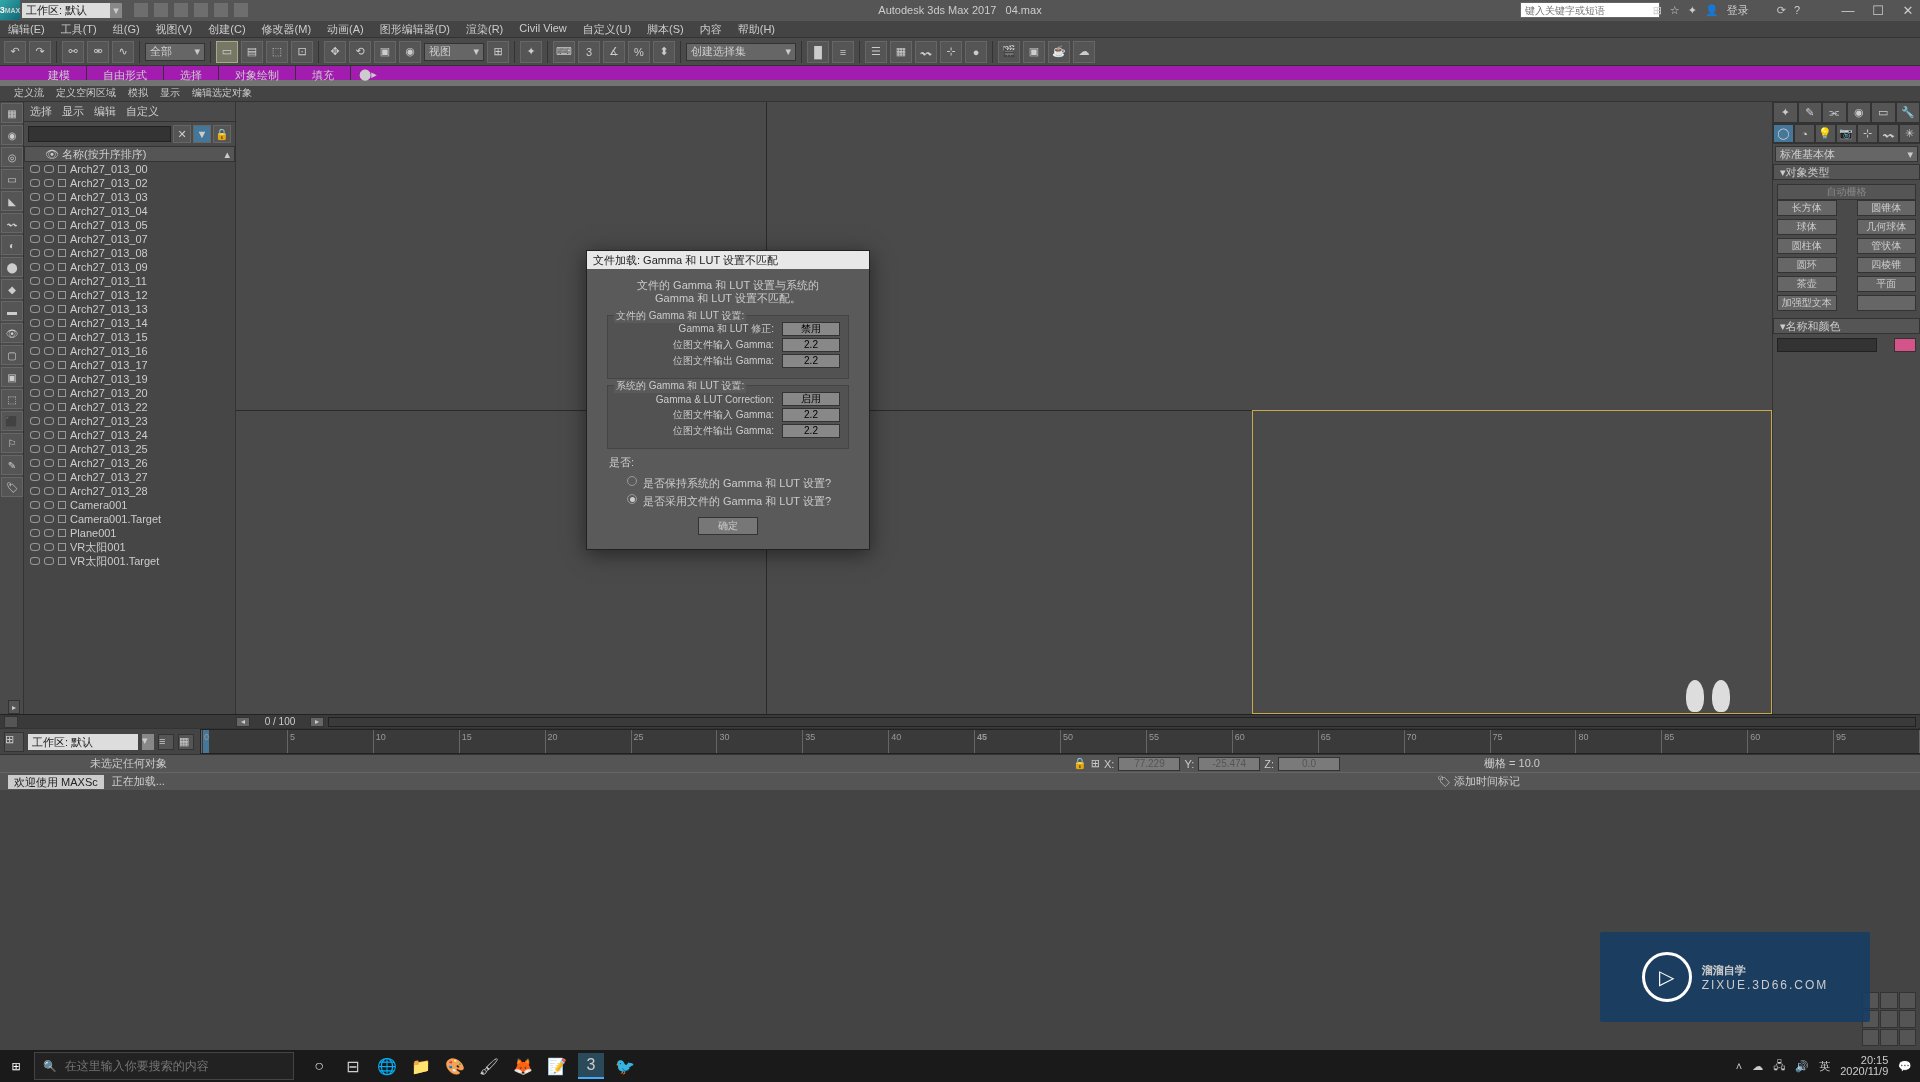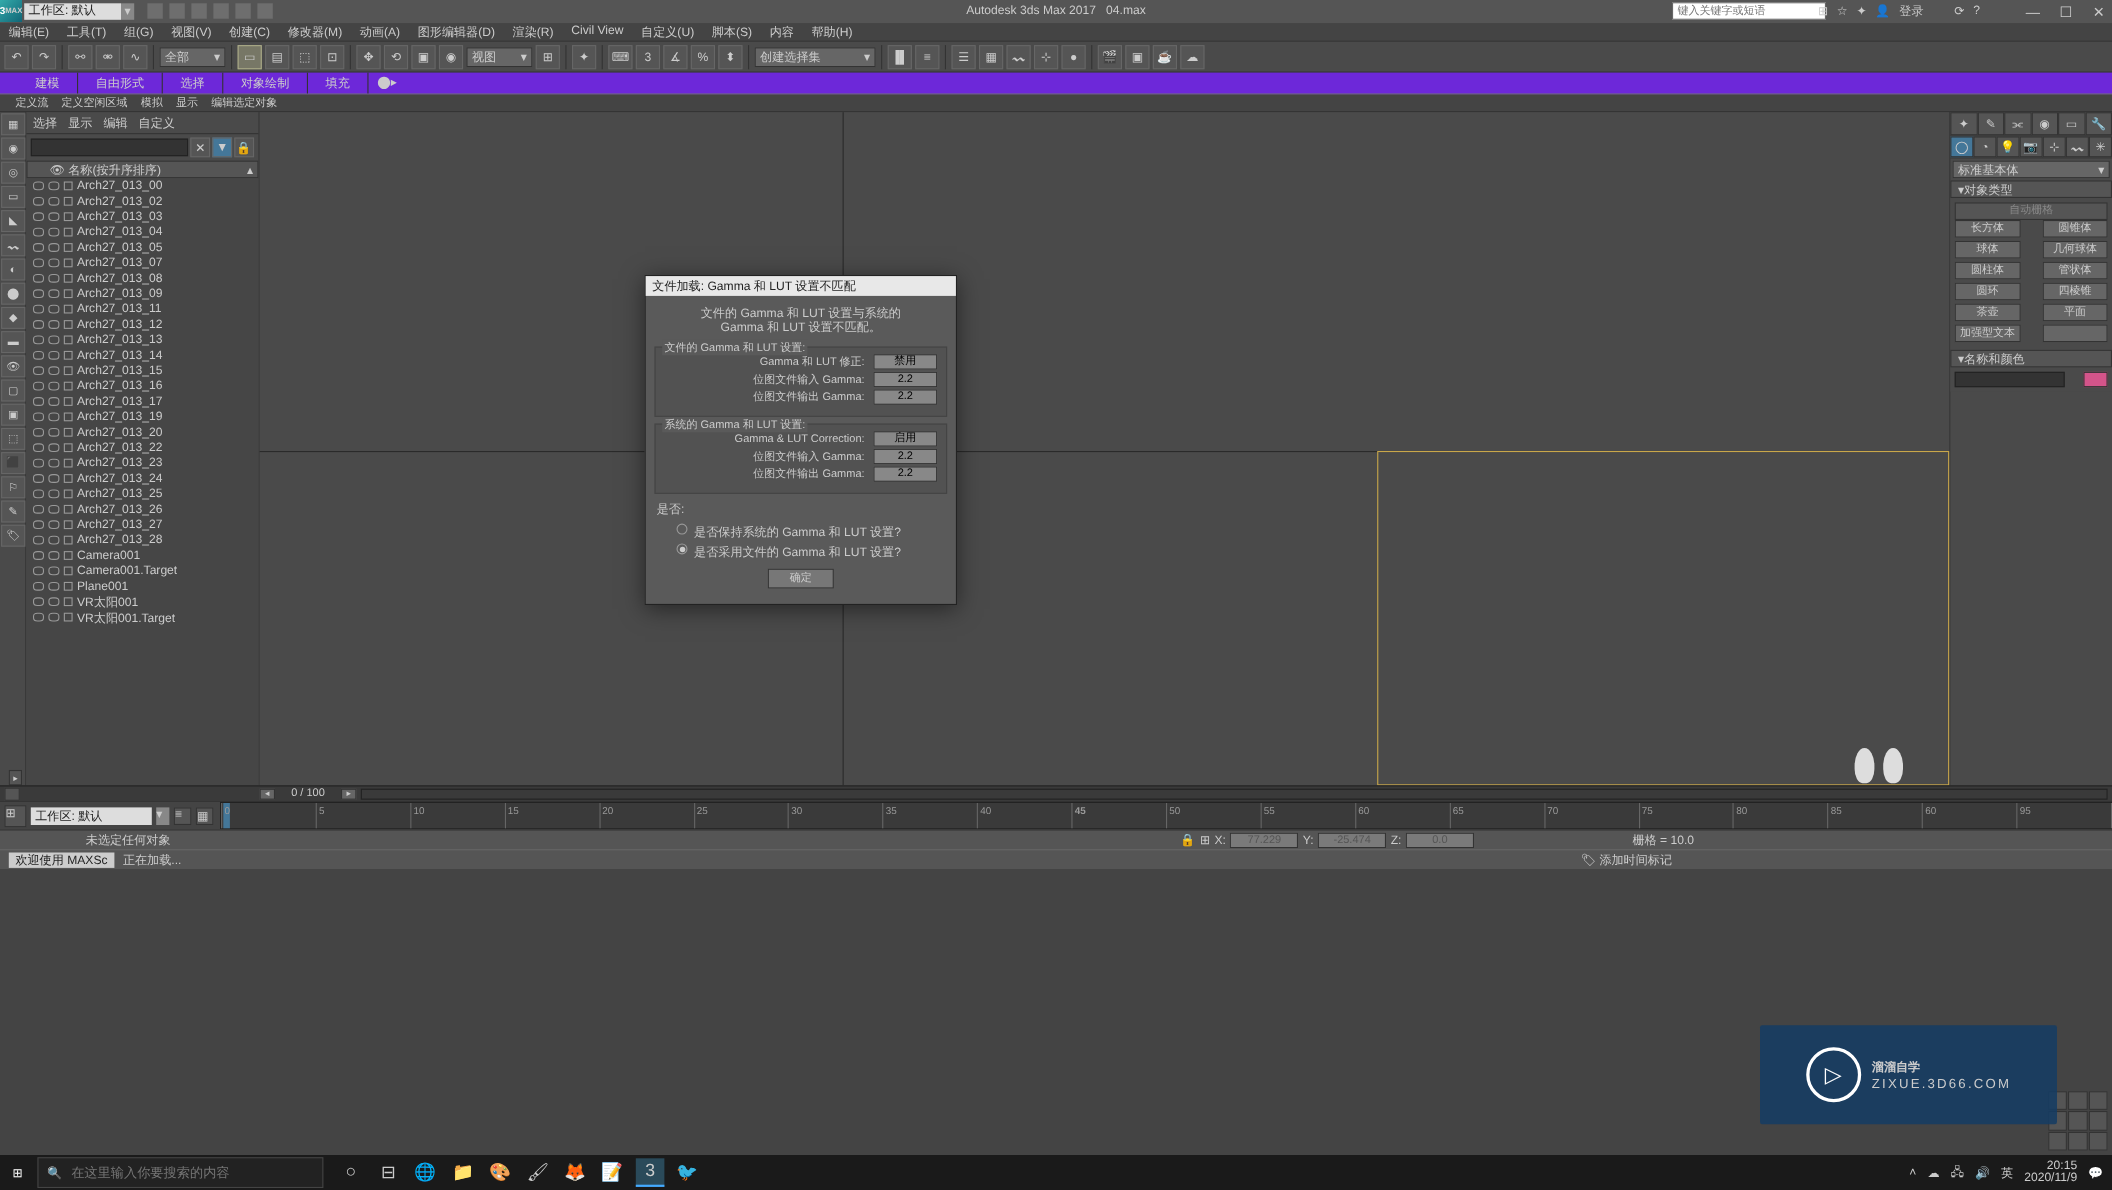--- a/index.html
+++ b/index.html
@@ -17,21 +17,21 @@
 .login-btn{color:#ccc}
 .win-ctrl{position:absolute;right:4px;display:flex;gap:14px}
 .win-ctrl span{width:16px;text-align:center;cursor:pointer;color:#ccc;font-size:13px}
 .menubar{height:18px;background:#444;border-top:1px solid #555;border-bottom:1px solid #333;display:flex;}
 .menubar span{padding:1px 8px;cursor:pointer}
 .toolbar1{height:28px;background:#4a4a4a;border-bottom:1px solid #333;display:flex;align-items:center;padding:0 4px;gap:3px}
 .tbtn{width:22px;height:22px;background:#555;border:1px solid #666;display:flex;align-items:center;justify-content:center;cursor:pointer}
 .tbtn.sel{background:#776;border-color:#aa8}
 .tsep{width:1px;height:22px;background:#333;margin:0 2px}
 .tdrop{height:18px;background:#666;border:1px solid #333;padding:0 4px;min-width:60px;display:flex;align-items:center;justify-content:space-between}
-.ribbon{height:20px;background:#6d28d9;border-bottom:1px solid #737373;display:flex;padding-left:16px}
+.ribbon{height:20px;background:#a21caf;border-bottom:6px solid #737373;display:flex;padding-left:32px}
 .ribbon span{padding:2px 16px;cursor:pointer;border-right:1px solid #333}
 .ribbon2{height:16px;background:#444;display:flex;padding-left:8px;border-bottom:1px solid #333}
 .ribbon2 span{padding:0 6px;font-size:10px;cursor:pointer}
 .main{display:flex;height:612px}
 .left-tools{width:24px;background:#4a4a4a;border-right:1px solid #333;display:flex;flex-direction:column}
 .lt{width:22px;height:20px;margin:1px;background:#555;border:1px solid #666;cursor:pointer;display:flex;align-items:center;justify-content:center;font-size:10px}
 .scene-panel{width:212px;background:#4a4a4a;border-right:1px solid #333;display:flex;flex-direction:column}
 .sp-menu{height:20px;display:flex;padding:2px 6px;gap:10px;border-bottom:1px solid #333}
 .sp-filter{height:24px;display:flex;align-items:center;padding:0 4px;gap:2px}
 .sp-input{flex:1;height:16px;background:#333;border:1px solid #222}
@@ -57,41 +57,41 @@
 .rp-btn{flex:1;height:16px;background:#666;border:1px solid #333;text-align:center;line-height:14px;cursor:pointer;font-size:10px}
 .rp-btn.wide{width:100%}
 .color-sw{width:22px;height:14px;background:#d4548a;border:1px solid #333;float:right}
 .timearea{height:14px;background:#3a3a3a;border-top:1px solid #222;display:flex;align-items:center;position:relative}
 .ta-frame{width:60px;text-align:center;font-size:10px}
 .timeline{height:26px;background:#444;display:flex;border-top:1px solid #333}
 .tl-left{width:200px;display:flex;align-items:center;padding:0 4px;gap:4px}
 .tl-ws{width:110px;height:16px;background:#ddd;color:#222;padding:0 4px;line-height:16px}
 .tl-ruler{flex:1;position:relative;background:#3a3a3a;border:1px solid #222}
 .tl-tick{position:absolute;top:0;height:100%;border-left:1px solid #666;font-size:9px;padding-left:2px;padding-top:2px;color:#999}
-.status1{height:18px;background:#555;display:flex;align-items:center;padding:0 8px;border-top:1px solid #333;position:relative}
+.status1{height:18px;background:#555;display:flex;align-items:center;padding:0 20px;border-top:1px solid #333;position:relative}
 .status2{height:18px;background:#555;display:flex;align-items:center;padding:0 8px;border-top:1px solid #666;position:relative}
 .welcome{background:#ccc;color:#222;padding:0 6px;height:14px;line-height:14px}
 .coord{position:absolute;display:flex;align-items:center;gap:4px}
 .coord-box{width:62px;height:14px;background:#7a7a7a;border:1px solid #333;text-align:center;line-height:12px;font-size:10px;color:#555}
 .taskbar{position:absolute;bottom:0;left:0;right:0;height:32px;background:#1a1a1a;display:flex;align-items:center}
 .tb-start{width:32px;height:32px;display:flex;align-items:center;justify-content:center;color:#fff;cursor:pointer}
 .tb-search{width:260px;height:28px;background:#222;border:1px solid #444;margin-left:2px;display:flex;align-items:center;padding:0 8px;gap:8px}
 .tb-search input{flex:1;background:transparent;border:none;color:#888;font-size:12px}
 .tb-icons{display:flex;gap:8px;margin-left:12px}
 .tb-icon{width:26px;height:26px;display:flex;align-items:center;justify-content:center;cursor:pointer;font-size:16px}
 .tb-right{position:absolute;right:8px;display:flex;align-items:center;gap:10px}
 .tb-clock{text-align:right;font-size:10px;line-height:11px;color:#ccc}
 .bigad{position:absolute;right:50px;bottom:60px;width:270px;height:90px;background:rgba(20,60,100,.85);display:flex;align-items:center;justify-content:center;gap:10px;border-radius:2px}
 .bigad-icon{width:50px;height:50px;border:3px solid #fff;border-radius:50%;display:flex;align-items:center;justify-content:center}
 .bigad-txt{color:#fff;font-size:22px;font-weight:bold;display:flex;flex-direction:column}
 .bigad-url{font-size:12px;letter-spacing:2px;font-weight:normal}
 
 .dialog{position:absolute;left:586px;top:250px;width:284px;background:#5a5a5a;border:1px solid #222;box-shadow:0 4px 20px rgba(0,0,0,.5)}
 .dlg-title{height:18px;background:#e8e8e8;color:#222;padding:2px 6px;font-size:11px}
-.dlg-body{padding:10px 8px;font-size:10.5px}
+.dlg-body{padding:10px 20px;font-size:10.5px}
 .dlg-msg{text-align:center;margin-bottom:10px;line-height:13px}
 .dlg-group{border:1px solid #444;background:#525252;padding:6px 8px 8px;margin-bottom:6px;position:relative}
 .dlg-gtitle{position:absolute;top:-7px;left:6px;background:#5a5a5a;padding:0 2px;font-size:10px}
 .dlg-row{display:flex;align-items:center;margin-bottom:2px}
 .dlg-lbl{flex:1;text-align:right;padding-right:8px;font-size:10px}
 .dlg-val{width:58px;height:14px;background:#888;border:1px solid #333;text-align:center;line-height:12px;font-size:10px;color:#000}
 .dlg-radio{display:flex;align-items:flex-start;gap:6px;margin-bottom:3px;padding-left:20px;font-size:10px}
 .radio{width:10px;height:10px;border:1px solid #999;border-radius:50%;display:flex;align-items:center;justify-content:center}
 .radio.on::after{content:"";width:5px;height:5px;background:#ccc;border-radius:50%}
 .dlg-ok{display:block;width:60px;height:18px;margin:8px auto 4px;background:#777;border:1px solid #333;text-align:center;line-height:16px;cursor:pointer;font-size:10px}

